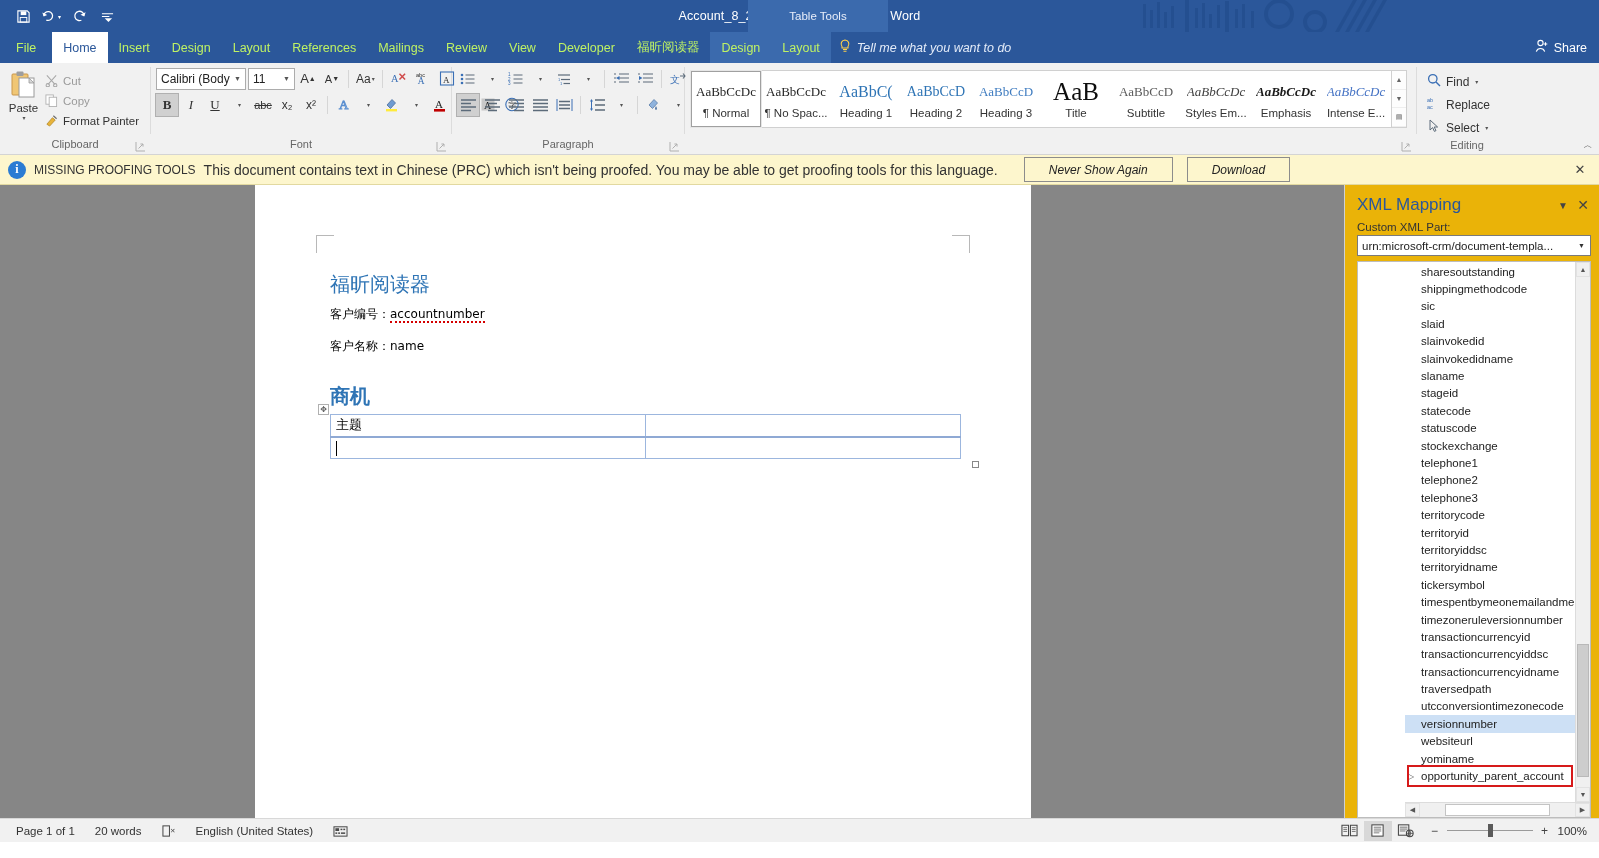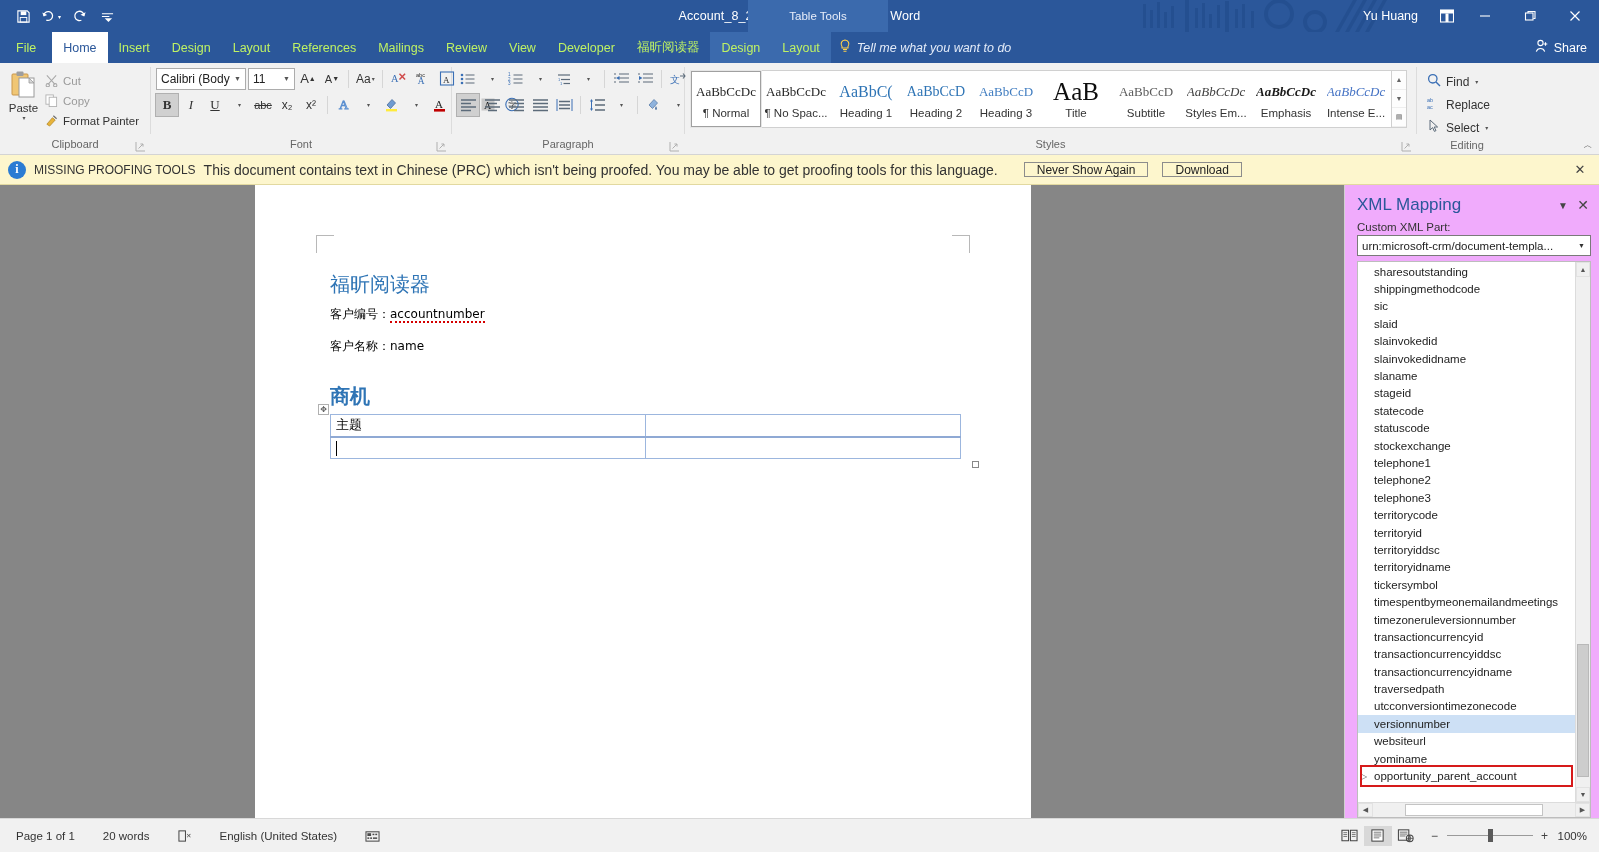--- a/index.html
+++ b/index.html
@@ -174,22 +174,22 @@
     display:flex; align-items:center; padding: 0 8px; gap:8px;
   }
   .msg-info {
     width:18px; height:18px; border-radius:50%; background:#2b7cd3; color:#fff;
     display:flex; align-items:center; justify-content:center;
     font-size:12px; font-weight:bold; font-family:"Liberation Serif", serif; flex:none;
   }
   .msg-title { font-size:12px; color:#333; font-weight:normal; }
   .msg-text { font-size:14px; color:#333; }
   .msg-btn {
-    height:15px; border:1px solid #8c8c8c; background:#fdf6cd; padding:0 12px;
-    font-size:12px; color:#222; display:flex; align-items:center; cursor:default;
+    height:25px; border:1px solid #8c8c8c; background:#fdf6cd; padding:0 24px;
+    font-size:12px; color:#222; display:flex; align-items:center; cursor:default;font-style:italic;
   }
   .msg-close {
     margin-left:auto; width:22px; height:22px; display:flex; align-items:center;
     justify-content:center; color:#444; font-size:13px;
   }
 
   
   .main { display:flex; height: 633px; background:#868686; }
   .docarea {
     flex:1; position:relative; overflow:hidden;
@@ -229,21 +229,21 @@
     position:absolute; right:-9px; bottom:-9px; width:7px; height:7px;
     border:1px solid #888;
   }
   .caretbar {
     display:inline-block; width:1px; height:15px; background:#000;
     vertical-align:middle;
   }
 
   
   .xmlpanel {
-    width: 255px; background:#f0abfc; border-left:1px solid #d0d0d0;
+    width: 255px; background:#eab308; border-left:1px solid #d0d0d0;
     display:flex; flex-direction:column; padding: 0;
   }
   .xp-head { display:flex; align-items:center; padding: 10px 6px 2px 12px; }
   .xp-title { font-size:17px; color:#2b579a; flex:1; }
   .xp-ico {
     width:20px; height:20px; display:flex; align-items:center; justify-content:center;
     color:#444; font-size:10px;
   }
   .xp-ico.close { font-size:14px; }
   .xp-sublabel { font-size:11.5px; color:#333; padding: 4px 0 2px 12px; }
@@ -251,21 +251,21 @@
     margin: 0 8px 0 12px; height:21px; border:1px solid #7a7a7a; background:#fff;
     display:flex; align-items:center; font-size:11.5px; color:#222; padding-left:4px;
   }
   .xp-combo .cv { flex:1; white-space:nowrap; overflow:hidden; }
   .xp-combo .ca {
     width:17px; height:19px; display:flex; align-items:center; justify-content:center;
     font-size:7px; color:#333;
   }
   .xp-treewrap {
     margin: 5px 8px 0 12px; flex:1; border:1px solid #bdbdbd; background:#fff;
-    display:flex; flex-direction:column; min-height:0;
+    display:flex; flex-direction:column; min-height:0;padding-left:47px;
   }
   .xp-treeinner { flex:1; display:flex; min-height:0; }
   .xp-tree {
     flex:1; overflow:hidden; padding: 1px 0 0 0; position:relative;
   }
   .xnode {
     height:17.4px; display:flex; align-items:center; font-size:11.5px; color:#222;
     padding-left:16px; white-space:nowrap;
   }
   .xnode.sel { background:#cde0f5; }
@@ -293,22 +293,22 @@
     font-size:7px; color:#555; background:#f0f0f0; border:1px solid #e2e2e2;
   }
   .hsb-track { flex:1; position:relative; background:#f0f0f0; }
   .hsb-thumb { position:absolute; top:1px; bottom:1px; background:#ffffff; border:1px solid #c4c4c4; }
   .redbox {
     position:absolute; border:2px solid #d61a1a; pointer-events:none;
   }
 
   
   .statusbar {
-    height: 34px; background:#f1f1f1; border-top:1px solid #d8d8d8;
-    display:flex; align-items:center; padding: 0 6px; gap:8px;
+    height: 24px; background:#f1f1f1; border-top:1px solid #d8d8d8;
+    display:flex; align-items:center; padding: 0 6px; gap:0;
     font-size:11.5px; color:#333;
   }
   .sb-item { padding: 0 10px; white-space:nowrap; display:flex; align-items:center; gap:4px;}
   .sb-right { margin-left:auto; display:flex; align-items:center; gap:0; }
   .view-btn {
     width:28px; height:20px; display:flex; align-items:center; justify-content:center;
     color:#444;
   }
   .view-btn.active { background:#d8d8d8; }
   .zoom-wrap { display:flex; align-items:center; gap:7px; padding: 0 8px 0 10px; }
@@ -373,46 +373,20 @@
       <svg width="13" height="13" viewBox="0 0 14 14">
           <path d="M1 4h12M1 7h8" stroke="#fff" stroke-width="1.1"></path>
           <path d="M4 9 L8 13 L12 9 Z" fill="#fff"></path>
         </svg>
     </div>
   </div>
 
   <div class="title-text">Account_8_20_2017 8_17 AM.docx  -  Word</div>
   <div class="ctx-tab-title">Table Tools</div>
 
-  <div class="tb-right">
-    <span class="user-name">Yu Huang</span>
-    <div class="tb-icon">
-      <svg width="14" height="14" viewBox="0 0 14 14">
-          <rect x="0.5" y="1" width="13" height="12" fill="none" stroke="#fff" stroke-width="1.1"></rect>
-          <rect x="0.5" y="1" width="13" height="3.5" fill="#fff"></rect>
-          <rect x="5.5" y="4.5" width="3" height="8.5" fill="#fff"></rect>
-        </svg>
-    </div>
-    <div class="win-btn">
-      <svg width="12" height="12" viewBox="0 0 12 12">
-          <path d="M1 6h10" stroke="#fff" stroke-width="1.1"></path>
-        </svg>
-    </div>
-    <div class="win-btn">
-      <svg width="12" height="12" viewBox="0 0 12 12">
-          <rect x="1.5" y="3" width="7.5" height="7" fill="none" stroke="#fff" stroke-width="1.1"></rect>
-          <path d="M4 3V1.5h7V8.5H9.3" fill="none" stroke="#fff" stroke-width="1.1"></path>
-        </svg>
-    </div>
-    <div class="win-btn win-close">
-      <svg width="12" height="12" viewBox="0 0 12 12">
-          <path d="M1.5 1.5 L10.5 10.5 M10.5 1.5 L1.5 10.5" stroke="#fff" stroke-width="1.2"></path>
-        </svg>
-    </div>
-  </div>
 </div>
 
 <div class="tabbar">
   <div class="tab file">File</div>
   <div class="tab active">Home</div>
   <div class="tab">Insert</div>
   <div class="tab">Design</div>
   <div class="tab">Layout</div>
   <div class="tab">References</div>
   <div class="tab">Mailings</div>
@@ -802,21 +776,20 @@
             <div class="style-prev" style="color: rgb(68, 114, 196); font-size: 13px; font-style: italic; font-weight: normal; font-family: &quot;Liberation Serif&quot;, serif;">AaBbCcDc</div>
             <div class="style-name">Intense E...</div>
           </div>
         </div>
       <div class="gal-scroll" style="height:58px;margin-top:1px;border:1px solid #d0d0d0;border-left:none;">
         <div>▲</div>
         <div>▼</div>
         <div>▤</div>
       </div>
     </div>
-    <div class="group-label">Styles</div>
     <svg class="dlg-launch" viewBox="0 0 11 11">
         <path d="M1 1v9h9" fill="none" stroke="#7a7a7a" stroke-width="1"></path>
         <path d="M3.5 7.5 L8 3" stroke="#7a7a7a" stroke-width="1"></path>
         <path d="M8 3 L5.4 3 M8 3 L8 5.6" stroke="#7a7a7a" stroke-width="1"></path>
       </svg>
   </div>
   <div class="group-sep"></div>
 
   <div class="group" style="width:100px">
     <div class="group-body">

